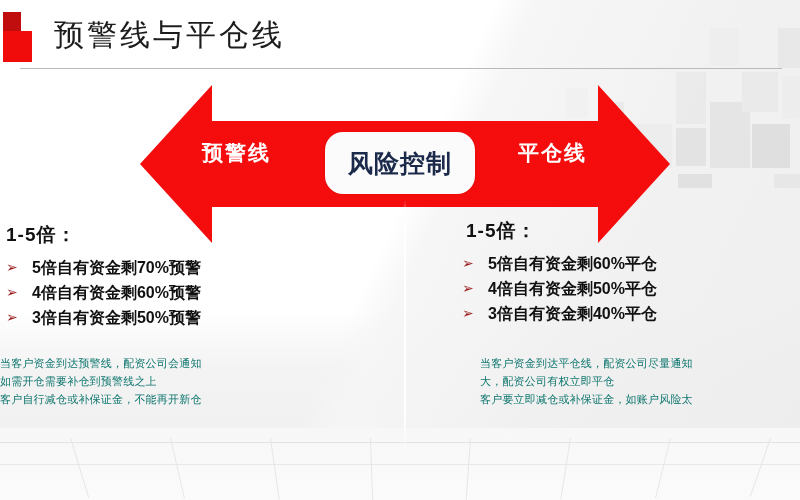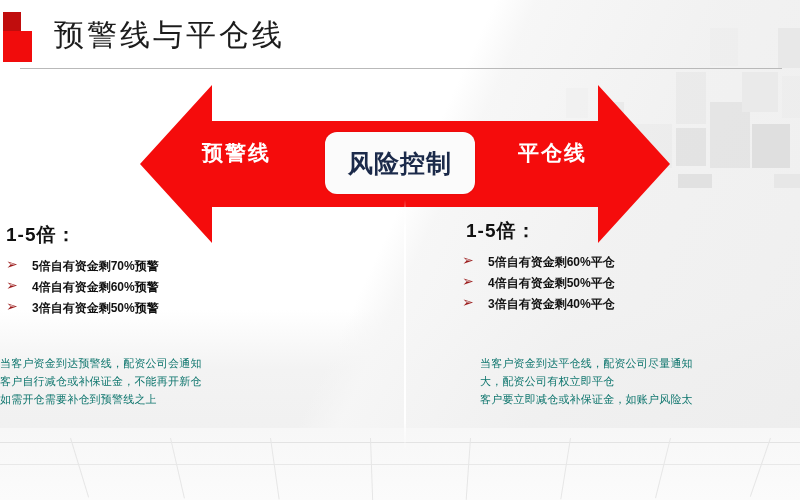--- a/index.html
+++ b/index.html
@@ -124,21 +124,21 @@
     white-space: nowrap;
   }
   .arrow-label.left  { left: 62px; }
   .arrow-label.right { left: 378px; }
 
   .center-box {
     position: absolute;
     left: 185px; top: 50px;
     width: 150px; height: 62px;
     background: #fbfbfb;
-    border-radius: 12px;
+    border-radius: 18px;
     box-shadow: 0 0 2px rgba(0,0,0,0.12);
     display: flex;
     align-items: center;
     justify-content: center;
   }
   .center-box-label {
     font-size: 25px;
     font-weight: 700;
     color: #1b2a4a;
     letter-spacing: 1px;
@@ -179,21 +179,21 @@
   }
   .bullet-arrow {
     flex: 0 0 auto;
     width: 26px;
     font-size: 14px;
     color: #9b1b1b;
     line-height: 1;
     transform: translateY(-1px);
   }
   .bullet-text {
-    font-size: 12px;
+    font-size: 16px;
     font-weight: 700;
     color: #111111;
     letter-spacing: 0px;
     white-space: nowrap;
   }
 
   .para {
     position: absolute;
     font-size: 11px;
     line-height: 1.62;
@@ -273,22 +273,22 @@
       </li>
       <li class="bullet-row">
         <span class="bullet-arrow">➢</span>
         <span class="bullet-text">3倍自有资金剩50%预警</span>
       </li>
     </ul>
   </div>
 
   <div class="para left">
     <div>当客户资金到达预警线，配资公司会通知</div>
+    <div>如需开仓需要补仓到预警线之上</div>
     <div>客户自行减仓或补保证金，不能再开新仓</div>
-    <div>如需开仓需要补仓到预警线之上</div>
   </div>
 
   <div class="col right">
     <div class="col-heading">1-5倍：</div>
     <ul class="bullets">
       <li class="bullet-row">
         <span class="bullet-arrow">➢</span>
         <span class="bullet-text">5倍自有资金剩60%平仓</span>
       </li>
       <li class="bullet-row">

